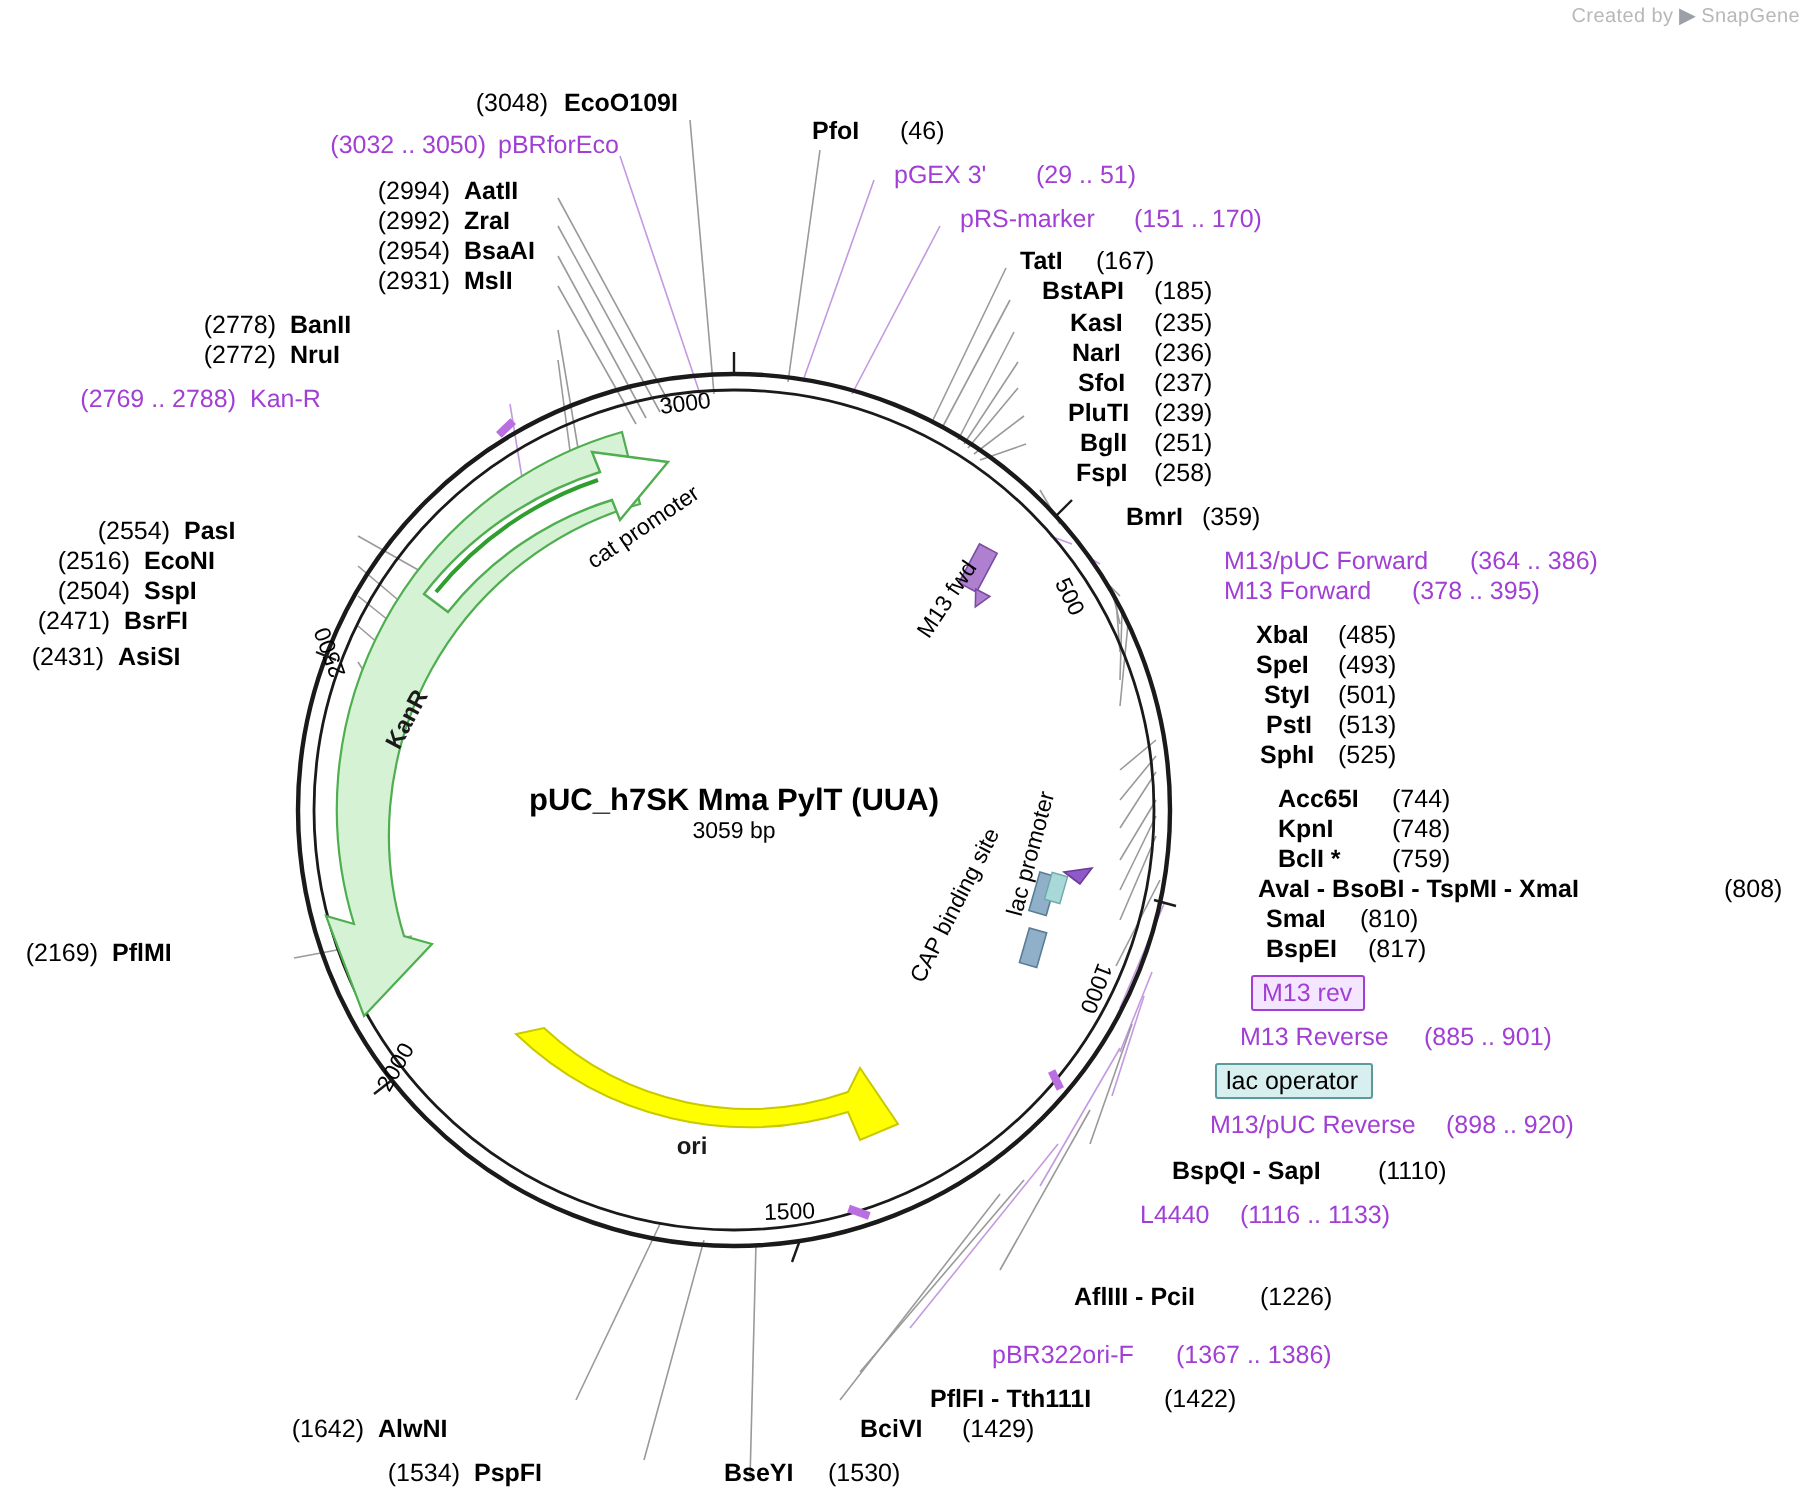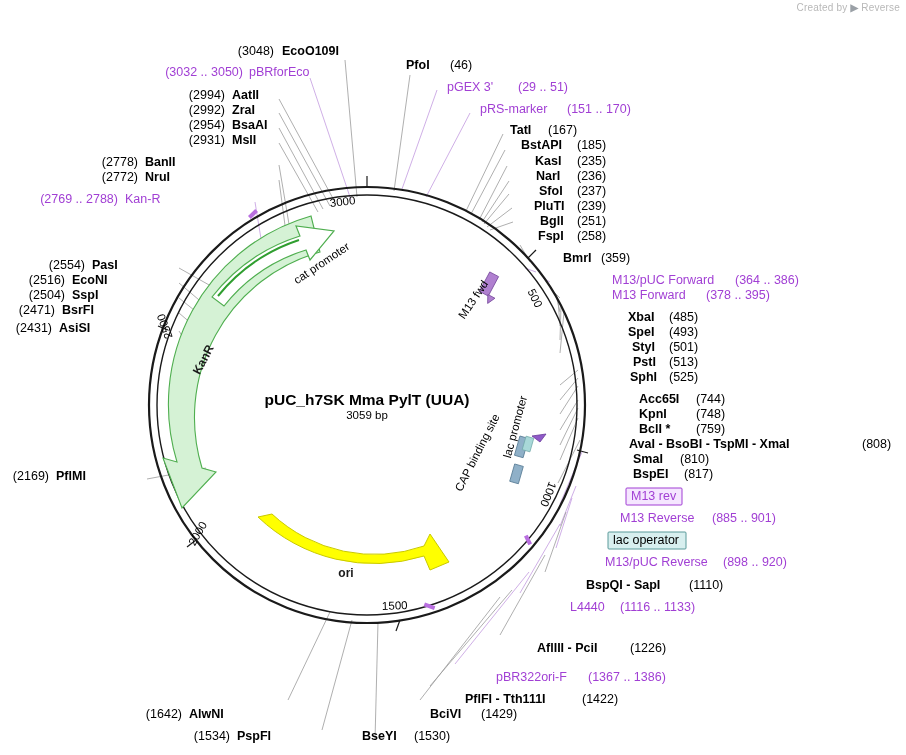--- a/index.html
+++ b/index.html
@@ -58,21 +58,21 @@
   .lead-v { stroke: #c39ae0; stroke-width: 0.8px; fill: none; }
 </style>
 </head>
 <body>
 
 <div id="stage">
 
   <div class="credit">
     <span>Created by</span>
     <span class="mark">▶</span>
-    <span>Reverse</span>
+    <span>SnapGene</span>
   </div>
 
   <svg class="map" viewBox="0 0 906 755">
 
     <g>
       <path class="lead" d="M345,60 L357,197"></path>
       <path class="lead-v" d="M310,78 L351,200"></path>
       <path class="lead" d="M279,99 L336,204"></path>
       <path class="lead" d="M279,113 L330,206"></path>
       <path class="lead" d="M279,128 L323,209"></path>

